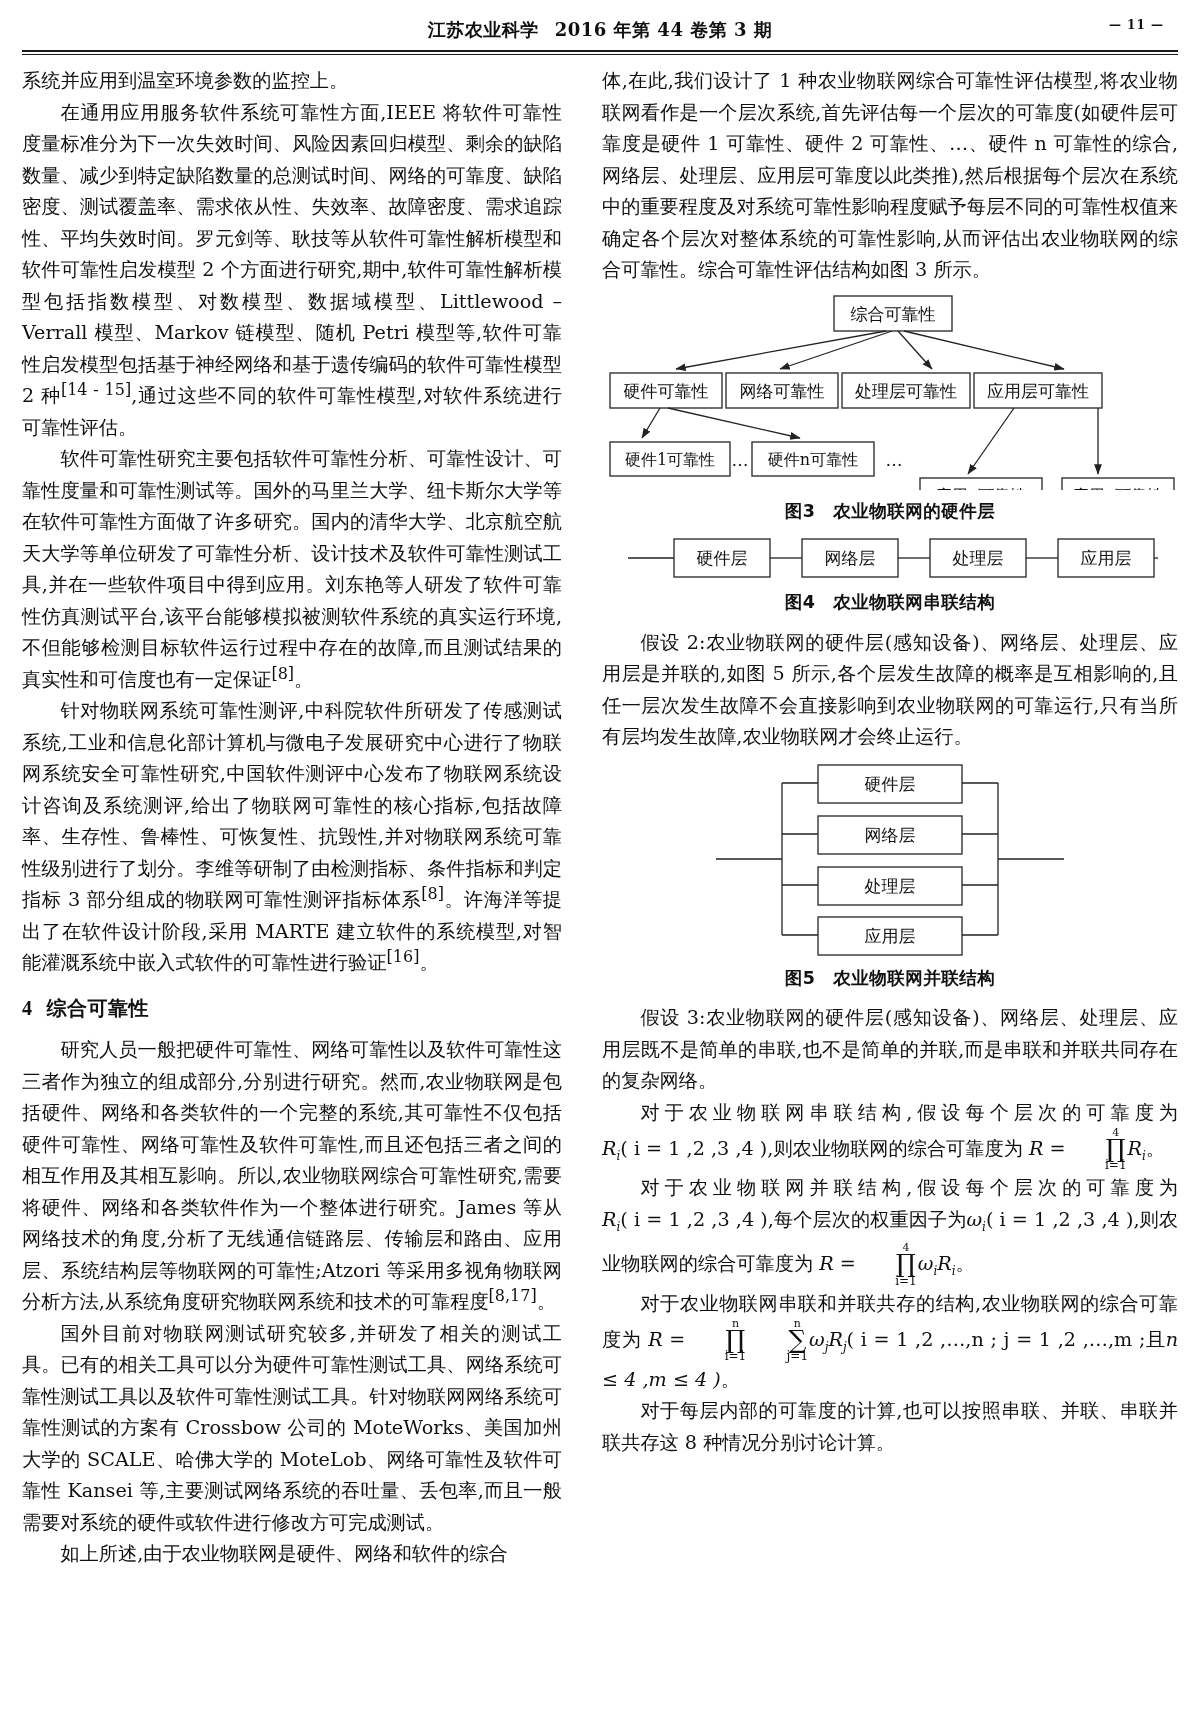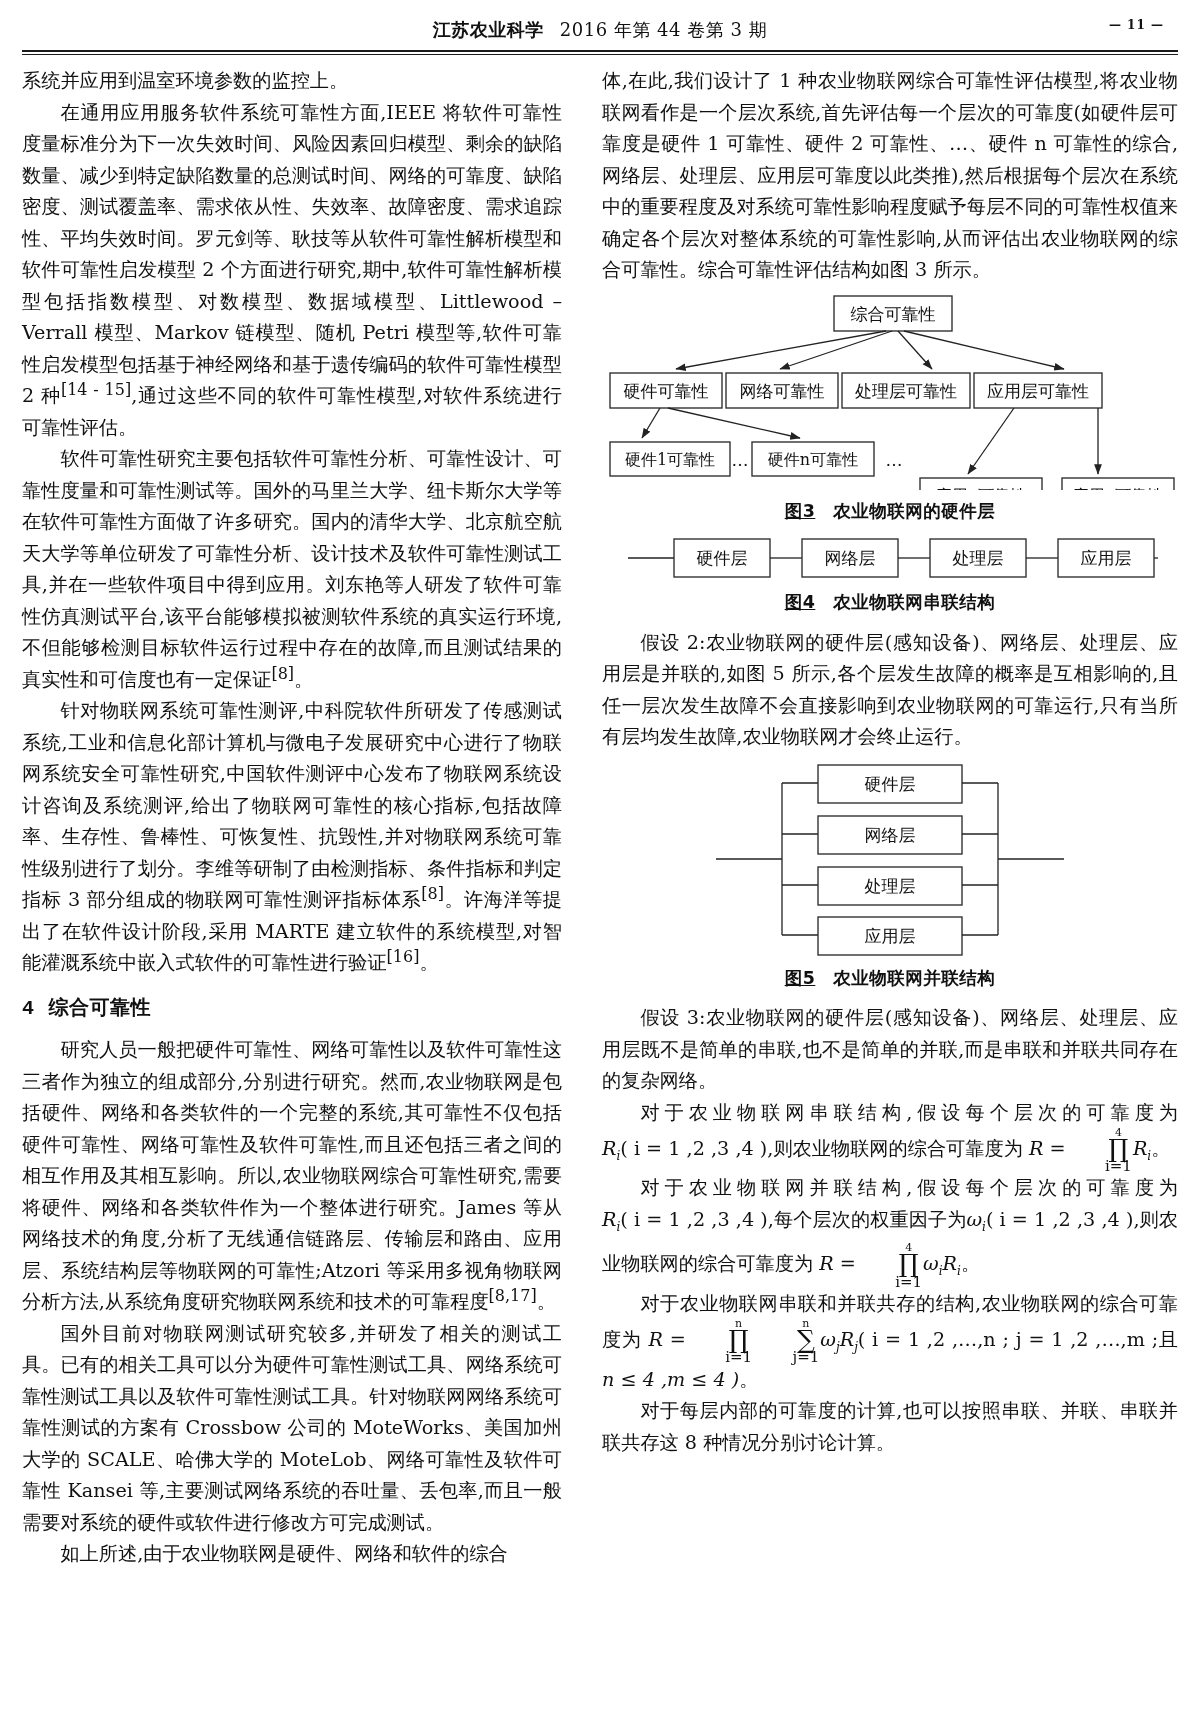--- a/index.html
+++ b/index.html
@@ -28,21 +28,21 @@
     display: flex;
     align-items: baseline;
     justify-content: center;
     position: relative;
     height: 28px;
     font-size: 18px;
     font-weight: bold;
     letter-spacing: .5px;
   }
   .runhead-journal { margin-right: 16px; }
-  .runhead-issue { font-weight: normal; }
+  .runhead-issue { font-weight: bold; }
   .runhead-page {
     position: absolute;
     right: 14px;
     top: 0;
     font-size: 12px;
     font-weight: bold;
     letter-spacing: 1px;
   }
   .rule-double {
     margin-top: 4px;
@@ -73,39 +73,39 @@
   }
   p.flush { text-indent: 0; }
 
   sup.ref {
     font-size: 16px;
     vertical-align: super;
     line-height: 0;
   }
 
   h2.section {
-    font-family: Liberation Mono, monospace;
+    font-family: Liberation Serif, serif;
     font-size: 20px;
     font-weight: bold;
     margin: 14px 0 10px 0;
     letter-spacing: .5px;
   }
   h2.section .num { margin-right: 14px; }
 
   
   .figure { margin: 8px 0 4px 0; }
   .figcap {
     text-align: center;
     font-family: "DejaVu Sans", "Liberation Sans", sans-serif;
     font-size: 17.5px;
     font-weight: bold;
     margin: 6px 0 8px 0;
     letter-spacing: .5px;
   }
-  .figcap .lbl { margin-right: 18px; text-decoration: underline; }
+  .figcap .lbl { margin-right: 18px; }
 
   svg { display: block; margin: 0 auto; }
   .nodebox { fill: #ffffff; stroke: #333; stroke-width: 1.4; }
   .nodetxt {
     font-family: "DejaVu Serif", "Liberation Serif", serif;
     font-size: 17px;
     fill: #111;
     text-anchor: middle;
     dominant-baseline: central;
   }
@@ -122,21 +122,21 @@
     display: inline-block;
     vertical-align: middle;
     text-align: center;
     line-height: 1;
     margin: 0 1px;
     position: relative;
     top: -1px;
   }
   .bigop .top { font-size: 11px; display: block; height: 11px; }
   .bigop .sym { font-size: 25px; display: block; line-height: .85; }
-  .bigop .bot { font-size: 15px; display: block; height: 12px; }
+  .bigop .bot { font-size: 12px; display: block; height: 12px; }
   .var { font-style: italic; font-family: "DejaVu Serif","Liberation Serif",serif; }
   sub.s { font-size: 12px; }
 </style>
 </head>
 <body>
 
 <div class="page">
 
   <div class="runhead">
     <span class="runhead-journal">江苏农业科学</span>

